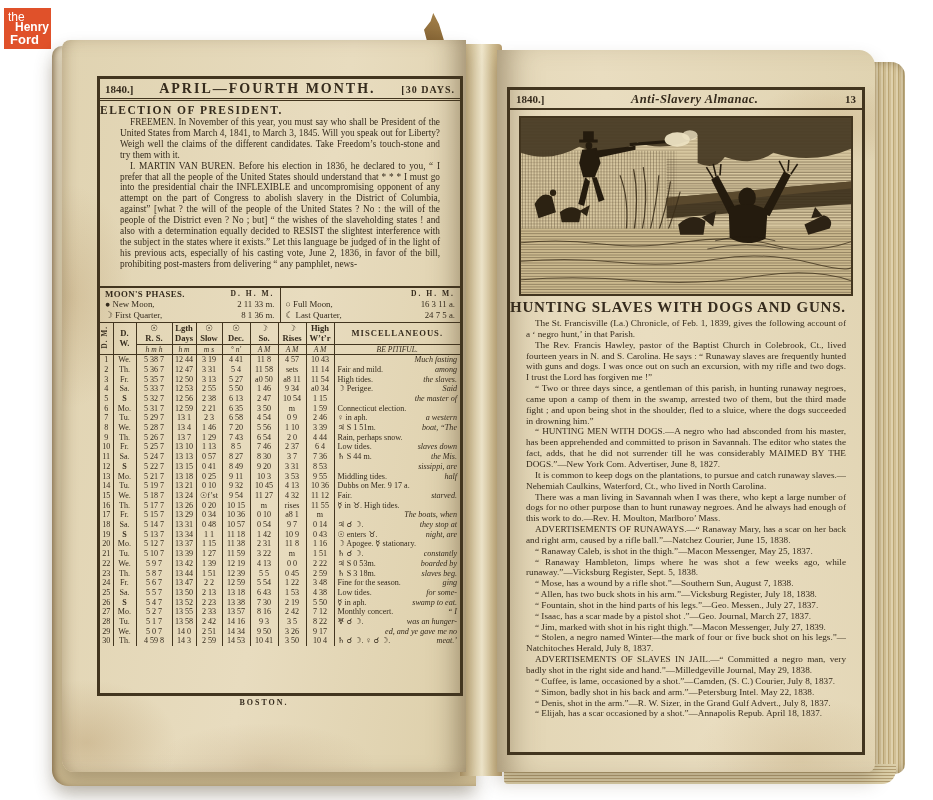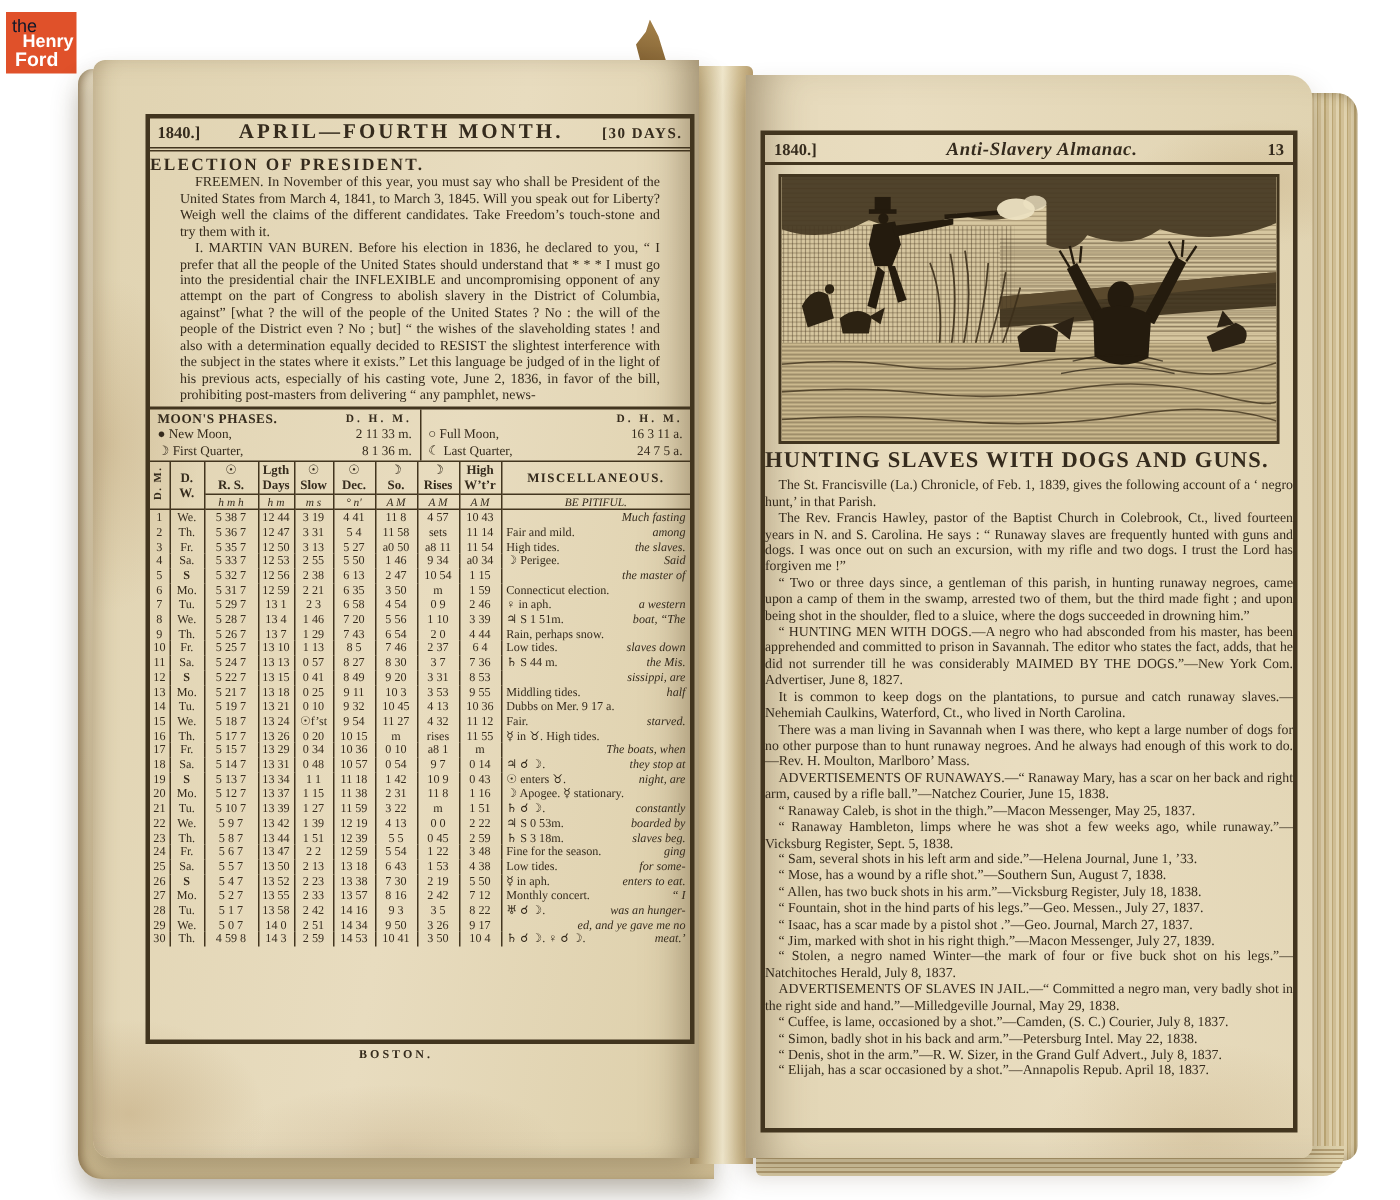--- a/index.html
+++ b/index.html
@@ -2,21 +2,21 @@
 <html><head>
 <meta charset="utf-8">
 <style>
   html,body{margin:0;padding:0}
   .canvas{position:relative;width:933px;height:800px;background:#ffffff;overflow:hidden;
           font-family:"Liberation Serif","DejaVu Serif","DejaVu Sans",serif;color:#352b1d}
 
   
   .hf-logo{position:absolute;left:4px;top:8px;width:47px;height:41px;background:#e0512a;
            font-family:"Liberation Sans",sans-serif;line-height:1}
-  .hf-the{position:absolute;left:4px;top:3px;font-size:12px;color:#0f172a}
+  .hf-the{position:absolute;left:4px;top:3px;font-size:12px;color:#ffffff}
   .hf-henry{position:absolute;left:11px;top:13px;font-size:12px;color:#fff;font-weight:bold}
   .hf-ford{position:absolute;left:6px;top:25px;font-size:13px;color:#fff;font-weight:bold}
 
   
   .under-left{position:absolute;left:52px;top:46px;width:424px;height:740px;
       background:linear-gradient(180deg,#e9dfc6,#cdbb92);border-radius:10px 0 0 16px;
       box-shadow:0 10px 18px rgba(70,55,30,.30), inset 5px 0 7px -3px rgba(110,85,50,.8)}
   .gutter{position:absolute;left:460px;top:44px;width:42px;height:732px;
       background:linear-gradient(90deg,#b59c6c 0,#d5c59e 28%,#efe6cb 52%,#d0bd92 78%,#b79d6e 100%);
       border-radius:4px 4px 0 0}
@@ -58,21 +58,21 @@
 
   
   .lp-head{display:flex;justify-content:space-between;align-items:baseline;
       padding:2px 5px 1px;border-bottom:3px double #42351f}
   .lp-year{font-size:11px;font-weight:bold}
   .lp-title{font-size:14px;font-weight:bold;letter-spacing:2px}
   .lp-days{font-size:10px;font-weight:bold;letter-spacing:1px}
   .lp-sect{text-align:left;font-weight:bold;font-size:11.5px;letter-spacing:1.5px;margin:3px 0 1px}
   .lp-paras p{margin:0;padding:0 20px;font-size:9.3px;line-height:10.9px;text-align:justify;text-indent:10px}
 
-  .moon{margin-top:1px;border-top:2px solid #42351f;border-bottom:1.5px solid #42351f;
+  .moon{margin-top:16px;border-top:2px solid #42351f;border-bottom:1.5px solid #42351f;
       display:flex;font-size:8.8px;line-height:10.4px}
   .moon-half{flex:1;padding:1px 5px 2px}
   .moon-half+.moon-half{border-left:1.5px solid #42351f}
   .moon-row{display:flex;justify-content:space-between}
   .moon-title{font-weight:bold;letter-spacing:.4px}
   .mp-dhm{font-weight:bold;font-size:7.6px;letter-spacing:2px}
 
   table.cal{width:100%;border-collapse:collapse;table-layout:fixed}
   .cal th,.cal td{border-right:1px solid #42351f;padding:0;text-align:center;overflow:hidden;white-space:nowrap}
   .cal th:last-child,.cal td:last-child{border-right:none}
@@ -89,21 +89,21 @@
 
   
   .rp-head{display:flex;justify-content:space-between;align-items:baseline;
       padding:2px 6px 1px;border-bottom:2.5px solid #42351f}
   .rp-year{font-size:11px;font-weight:bold}
   .rp-title{font-size:12.5px;font-weight:bold;font-style:italic;letter-spacing:.5px}
   .rp-page{font-size:11px;font-weight:bold}
   .engraving{margin:6px 9px 2px;border:2px solid #42351f;height:176px;background:#d7c7a0;overflow:hidden}
   .engraving svg{display:block;width:100%;height:100%}
   .rp-caption{text-align:left;font-weight:bold;font-size:15px;letter-spacing:.8px;margin:3px 0 2px}
-  .rp-paras{padding:0 0}
+  .rp-paras{padding:0 16px}
   .rp-paras p{margin:0;font-size:9.2px;line-height:10.85px;text-align:justify;text-indent:9px}
 </style>
 </head>
 <body>
 
 <div class="canvas">
 
   <div class="hf-logo">
     <span class="hf-the">the</span>
     <span class="hf-henry">Henry</span>
@@ -516,21 +516,21 @@
             <tr>
               <td>26</td>
               <td class="sun">S</td>
               <td>5 4 7</td>
               <td>13 52</td>
               <td>2 23</td>
               <td>13 38</td>
               <td>7 30</td>
               <td>2 19</td>
               <td>5 50</td>
-              <td class="misc"><span class="it">enters to eat.</span><span class="rm">☿ in aph.</span></td>
+              <td class="misc"><span class="it">swamp to eat.</span><span class="rm">☿ in aph.</span></td>
             </tr>
             <tr>
               <td>27</td>
               <td>Mo.</td>
               <td>5 2 7</td>
               <td>13 55</td>
               <td>2 33</td>
               <td>13 57</td>
               <td>8 16</td>
               <td>2 42</td>
@@ -673,21 +673,20 @@
       <div class="rp-paras">
           <p>The St. Francisville (La.) Chronicle, of Feb. 1, 1839, gives the following account of a ‘ negro hunt,’ in that Parish.</p>
           <p>The Rev. Francis Hawley, pastor of the Baptist Church in Colebrook, Ct., lived fourteen years in N. and S. Carolina.  He says : “ Runaway slaves are frequently hunted with guns and dogs.  I was once out on such an excursion, with my rifle and two dogs.  I trust the Lord has forgiven me !”</p>
           <p>“ Two or three days since, a gentleman of this parish, in hunting runaway negroes, came upon a camp of them in the swamp, arrested two of them, but the third made fight ; and upon being shot in the shoulder, fled to a sluice, where the dogs succeeded in drowning him.”</p>
           <p>“ HUNTING MEN WITH DOGS.—A negro who had absconded from his master, has been apprehended and committed to prison in Savannah. The editor who states the fact, adds, that he did not surrender till he was considerably MAIMED BY THE DOGS.”—New York Com. Advertiser, June 8, 1827.</p>
           <p>It is common to keep dogs on the plantations, to pursue and catch runaway slaves.—Nehemiah Caulkins, Waterford, Ct., who lived in North Carolina.</p>
           <p>There was a man living in Savannah when I was there, who kept a large number of dogs for no other purpose than to hunt runaway negroes. And he always had enough of this work to do.—Rev. H. Moulton, Marlboro’ Mass.</p>
           <p>ADVERTISEMENTS OF RUNAWAYS.—“ Ranaway Mary, has a scar on her back and right arm, caused by a rifle ball.”—Natchez Courier, June 15, 1838.</p>
           <p>“ Ranaway Caleb, is shot in the thigh.”—Macon Messenger, May 25, 1837.</p>
           <p>“ Ranaway Hambleton, limps where he was shot a few weeks ago, while runaway.”—Vicksburg Register, Sept. 5, 1838.</p>
-          <p>“ Sam, several shots in his left arm and side.”—Helena Journal, June 1, ’33.</p>
           <p>“ Mose, has a wound by a rifle shot.”—Southern Sun, August 7, 1838.</p>
           <p>“ Allen, has two buck shots in his arm.”—Vicksburg Register, July 18, 1838.</p>
           <p>“ Fountain, shot in the hind parts of his legs.”—Geo. Messen., July 27, 1837.</p>
           <p>“ Isaac, has a scar made by a pistol shot .”—Geo. Journal, March 27, 1837.</p>
           <p>“ Jim, marked with shot in his right thigh.”—Macon Messenger, July 27, 1839.</p>
           <p>“ Stolen, a negro named Winter—the mark of four or five buck shot on his legs.”—Natchitoches Herald, July 8, 1837.</p>
           <p>ADVERTISEMENTS OF SLAVES IN JAIL.—“ Committed a negro man, very badly shot in the right side and hand.”—Milledgeville Journal, May 29, 1838.</p>
           <p>“ Cuffee, is lame, occasioned by a shot.”—Camden, (S. C.) Courier, July 8, 1837.</p>
           <p>“ Simon, badly shot in his back and arm.”—Petersburg Intel. May 22, 1838.</p>
           <p>“ Denis, shot in the arm.”—R. W. Sizer, in the Grand Gulf Advert., July 8, 1837.</p>

